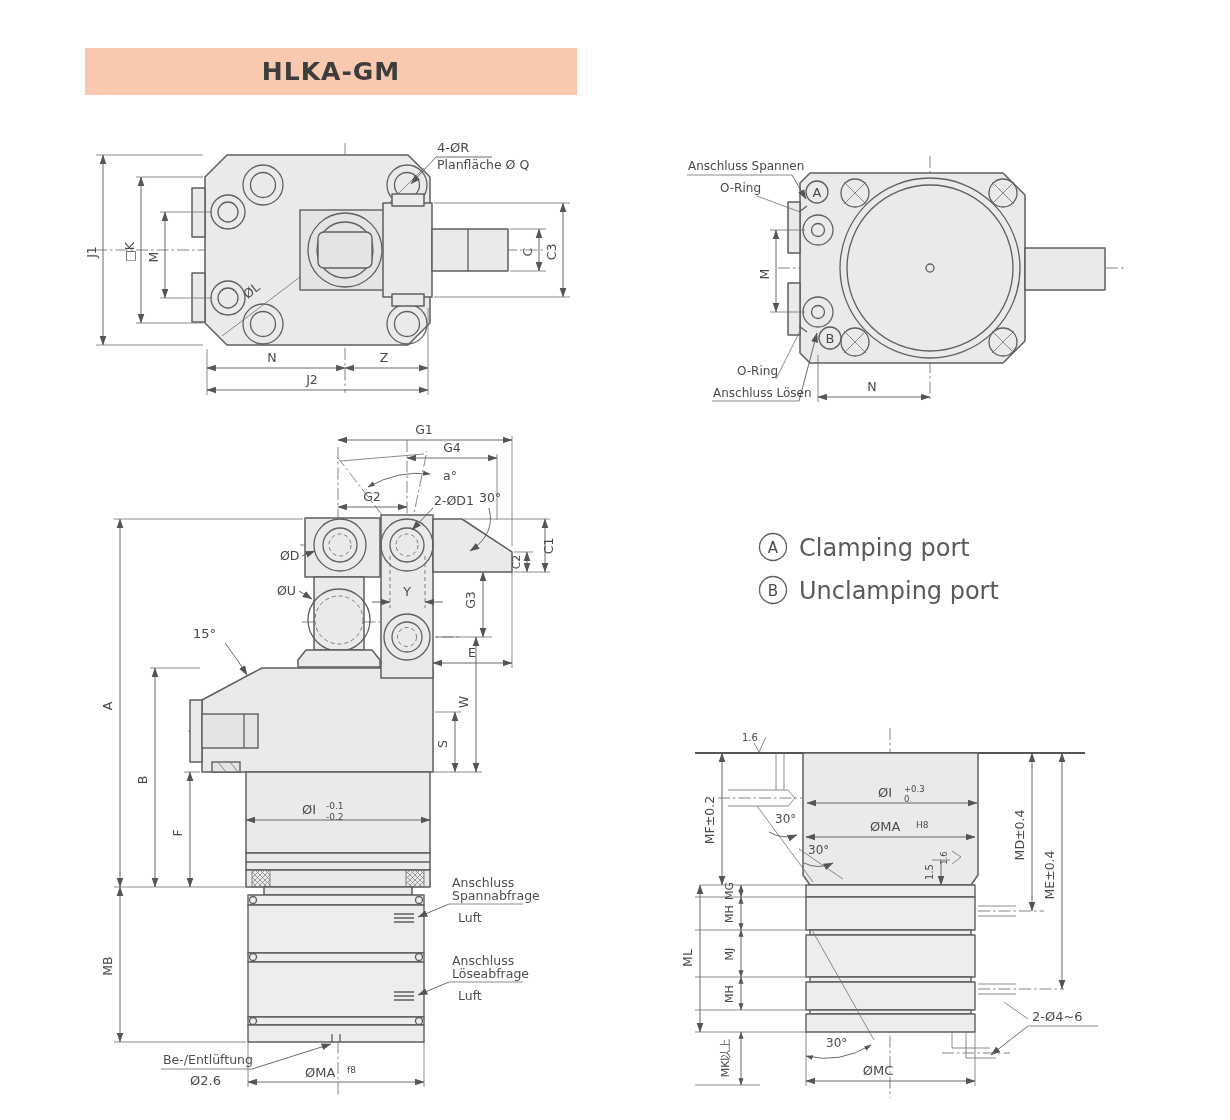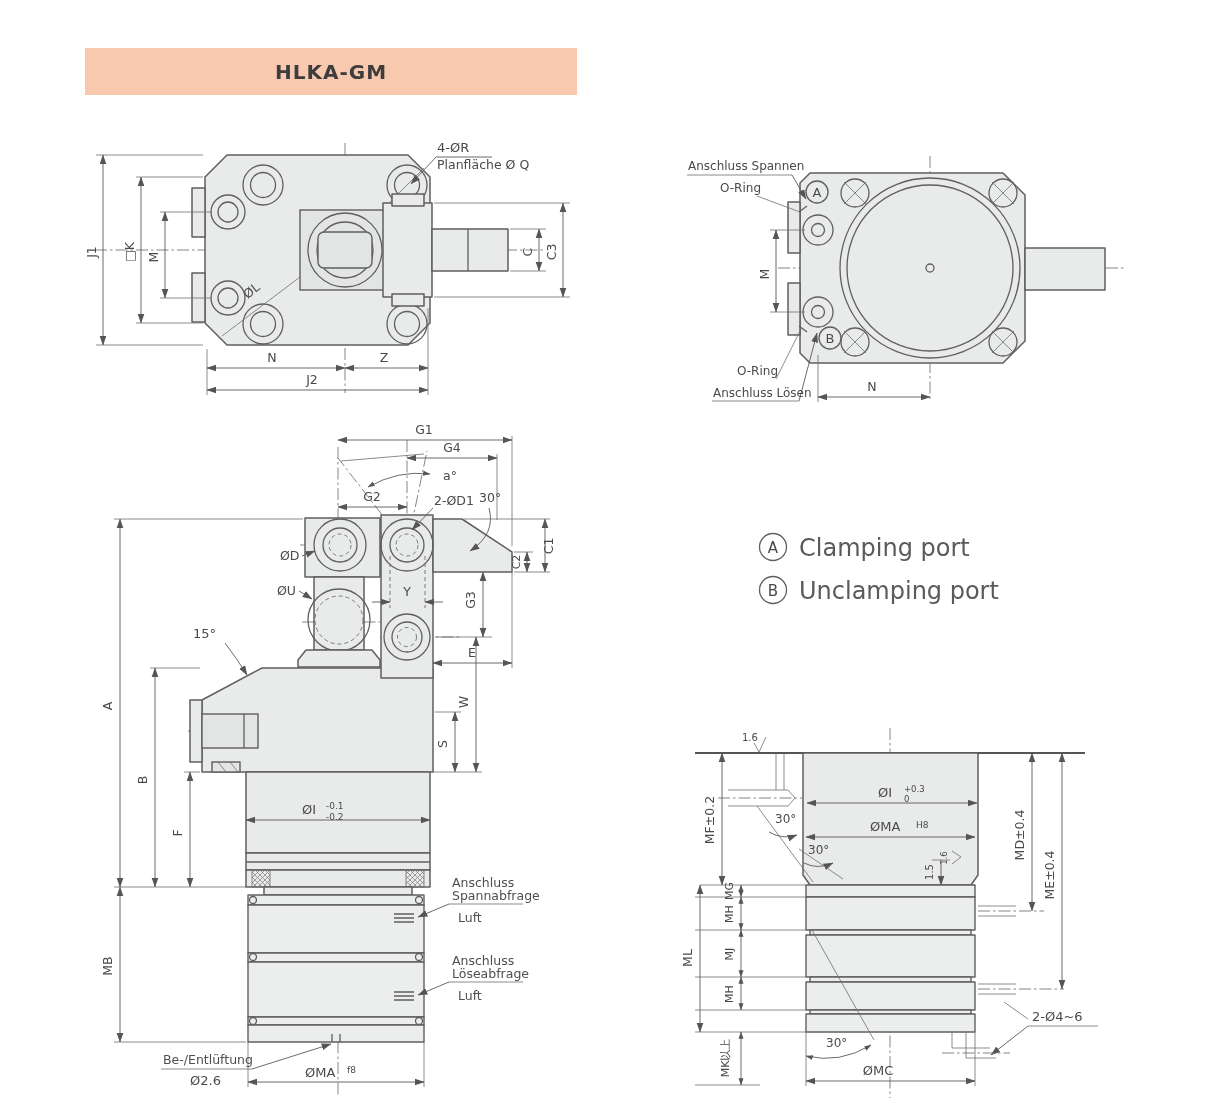--- a/index.html
+++ b/index.html
@@ -1,20 +1,20 @@
 <!DOCTYPE html>
 <html><head>
 <meta charset="utf-8">
 <style>
   html,body{margin:0;padding:0;background:#ffffff;}
   .page{position:relative;width:1230px;height:1120px;background:#fff;overflow:hidden;
         font-family:"Liberation Sans",sans-serif;}
   .title-bar{position:absolute;left:85px;top:48px;width:492px;height:47px;background:#f8c9ae;
              display:flex;align-items:center;justify-content:center;}
-  .title-bar span{font-family:"DejaVu Sans",sans-serif;font-weight:bold;font-size:20px;color:#3d3d3d;letter-spacing:1px;}
+  .title-bar span{font-family:"DejaVu Sans",sans-serif;font-weight:bold;font-size:25px;color:#3d3d3d;letter-spacing:1px;}
   svg{position:absolute;left:0;top:0;}
   svg text{font-family:"DejaVu Sans",sans-serif;font-size:12.5px;fill:#4a4a4a;}
   .mid{text-anchor:middle;}
   .st{text-anchor:start;}
   .sm{font-size:9px;}
   .s8{font-size:8.5px;}
   .s10{font-size:10px;}
   .s11{font-size:11px;}
   .s12{font-size:12px;}
   .s13{font-size:13px;}

